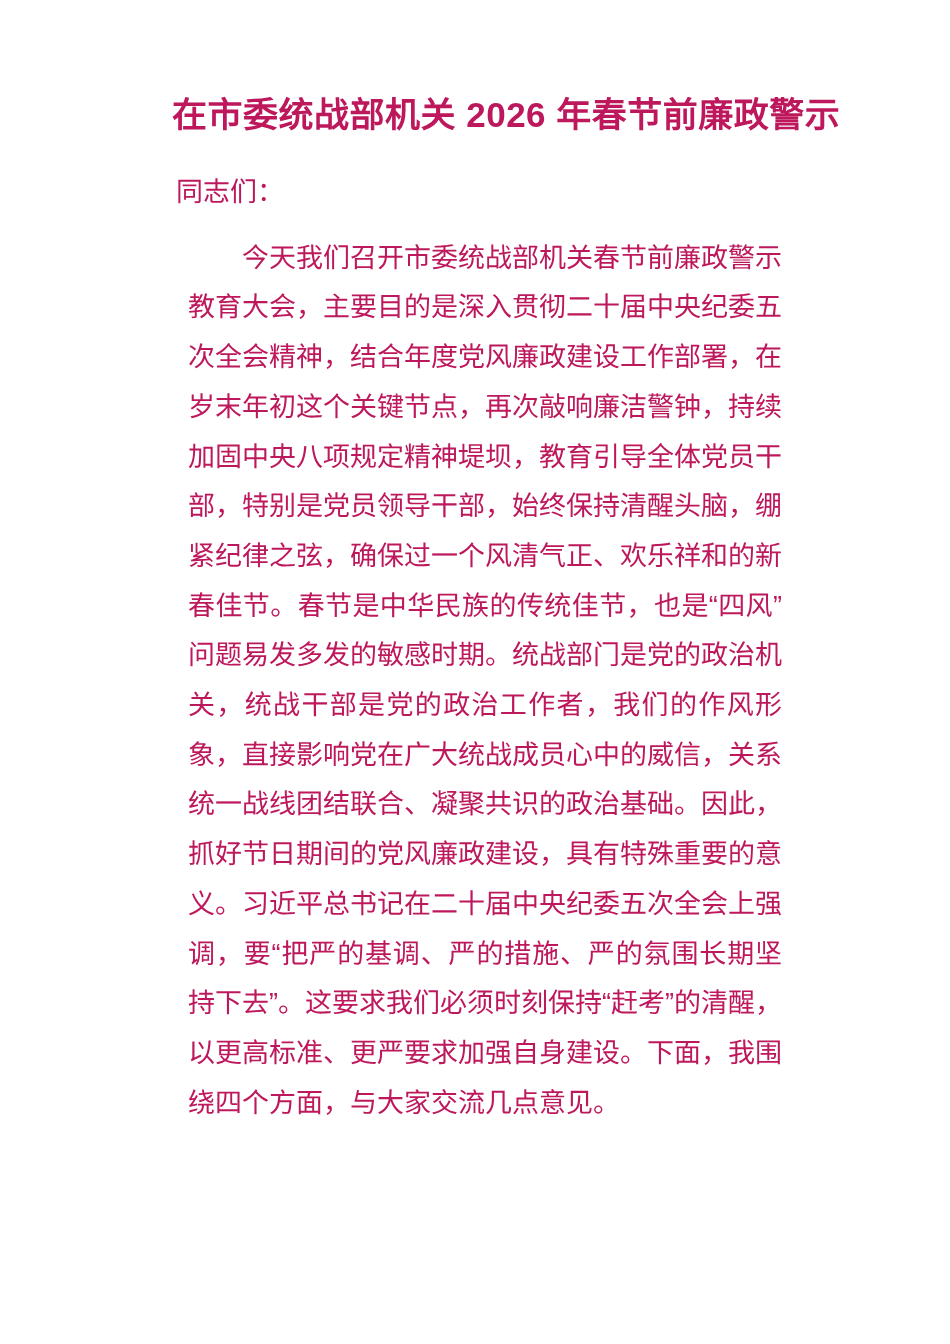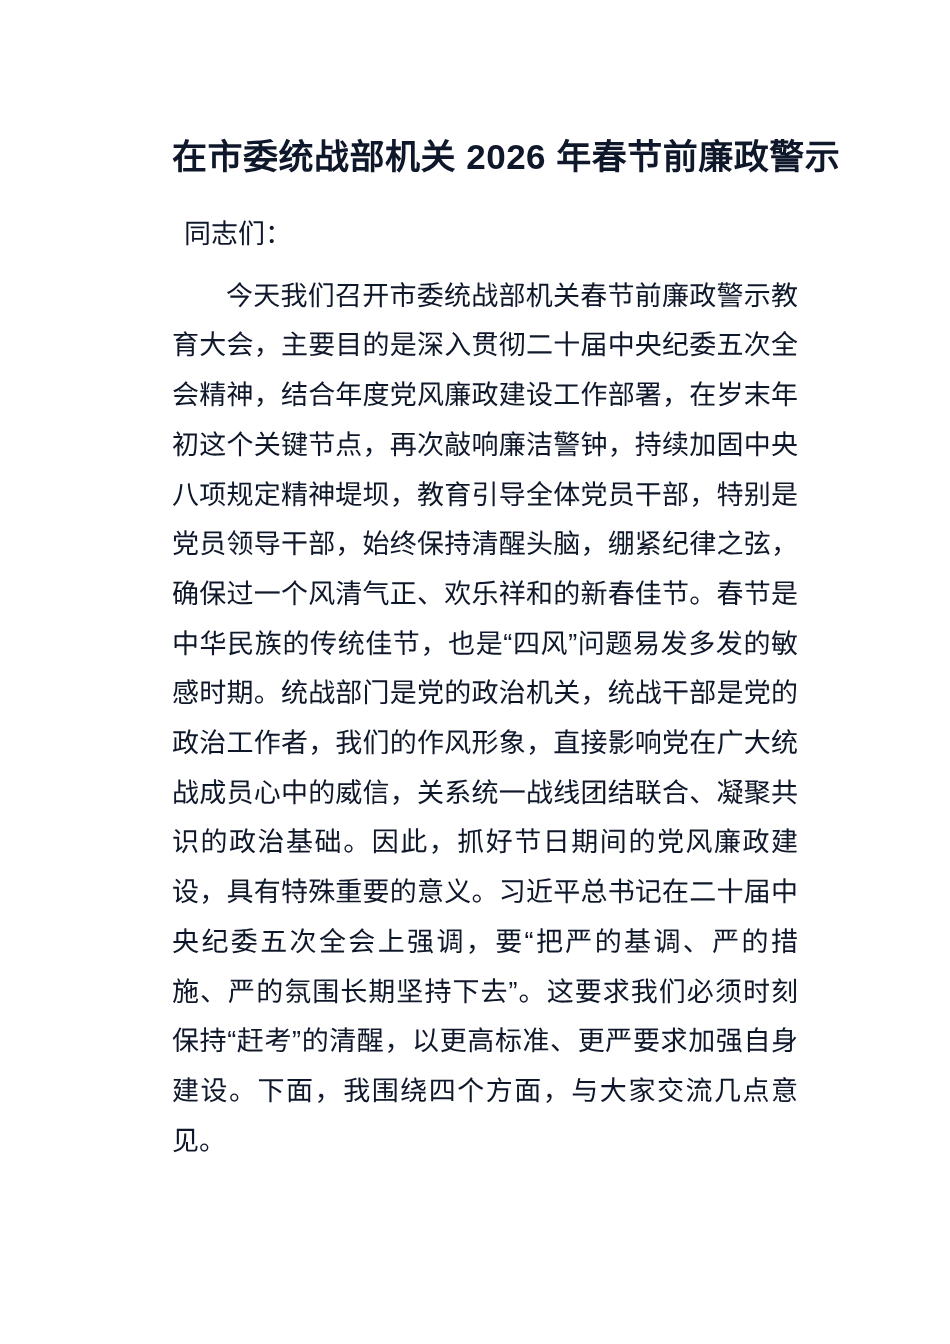--- a/index.html
+++ b/index.html
@@ -6,23 +6,23 @@
     margin: 0;
     padding: 0;
     background: #ffffff;
   }
   .page {
     position: relative;
     width: 856px;
     height: 1344px;
     margin: 0 auto;
     background: #ffffff;
-    color: #0f172a;
+    color: #be185d;
     box-sizing: border-box;
-    padding: 118px 105px 40px 125px;
+    padding: 76px 105px 40px 125px;
     font-family: "Liberation Sans", sans-serif;
     overflow: hidden;
   }
   .doc-title {
     margin: 0 0 14px 0;
     text-align: center;
     font-size: 35px;
     font-weight: bold;
     line-height: 78px;
     letter-spacing: 0.5px;
@@ -31,24 +31,24 @@
     display: block;
     white-space: nowrap;
   }
   .doc-body {
     font-size: 27px;
     line-height: 49.7px;
     text-align: justify;
     text-justify: inter-ideograph;
   }
   .salutation {
-    margin: 12px;
+    margin: 4px;
   }
   .body-paragraph {
-    margin: 0;
+    margin: 16px;
     text-indent: 2em;
   }
 </style>
 </head>
 <body>
 
 <div class="page">
 
   <h1 class="doc-title">
     <span class="title-line">在市委统战部机关 2026 年春节前廉政警示</span>

